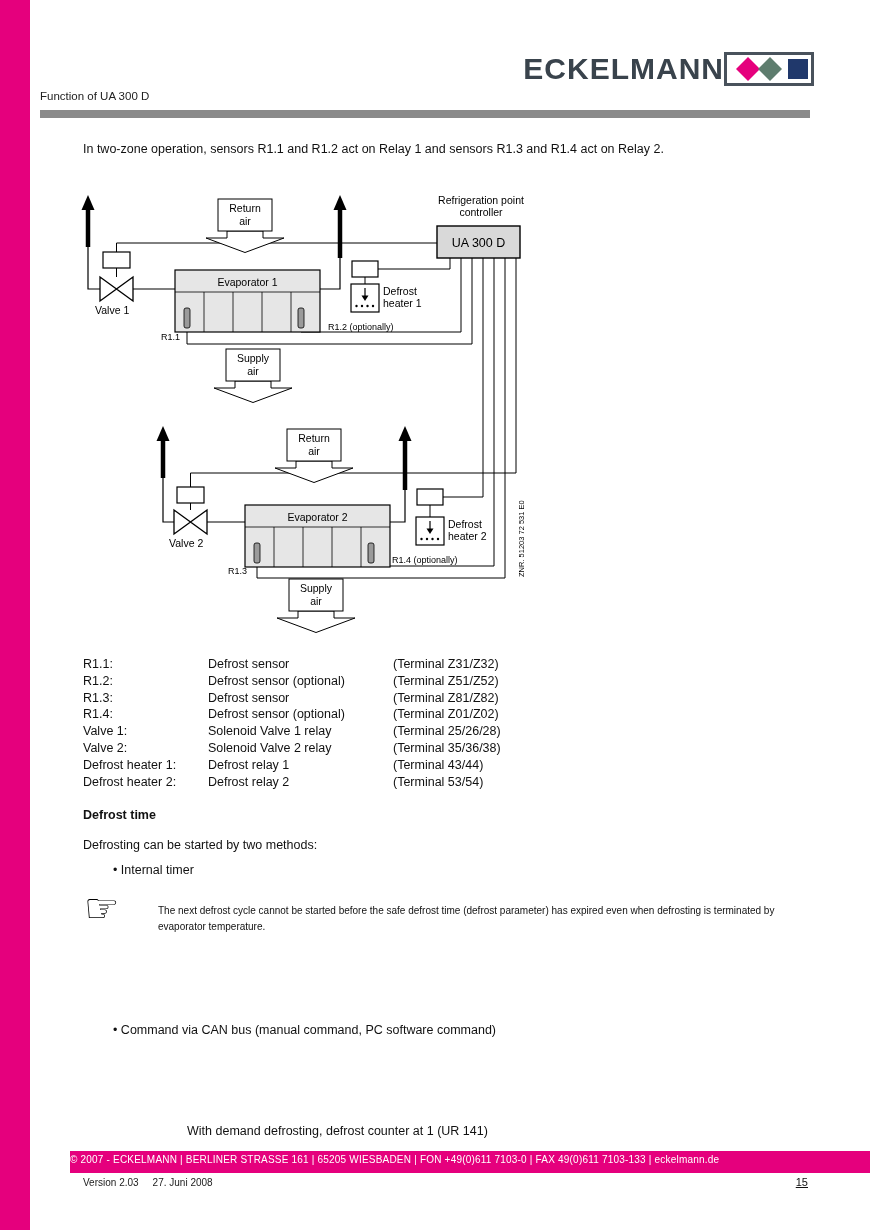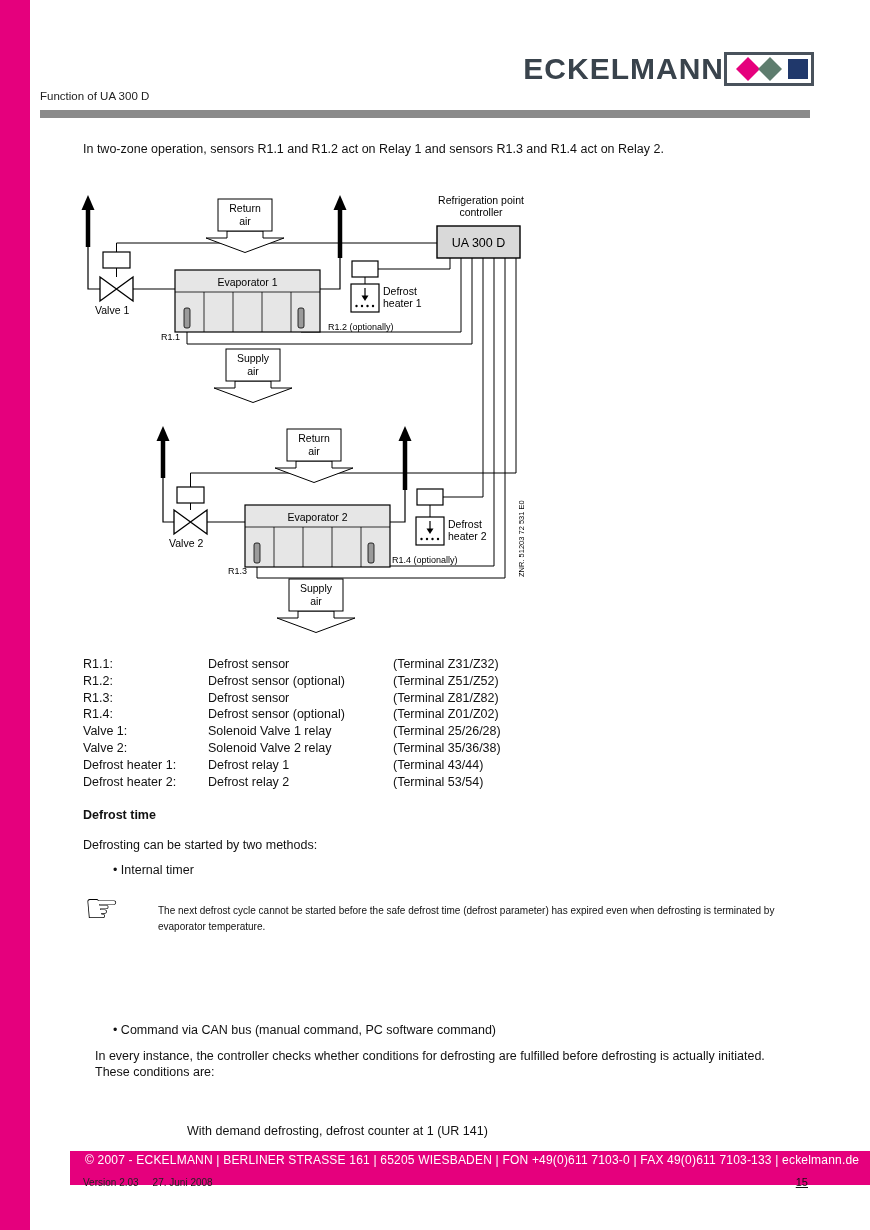--- a/index.html
+++ b/index.html
@@ -23,21 +23,21 @@
   .bullet-item{position:absolute;left:84px;font-size:12.5px;margin-left:29px;}
   .bullet-item .btext::before{content:"• ";}
   .bullet-1{top:863px;}
   .bullet-2{top:1023px;}
   .hand{position:absolute;left:84px;top:888px;font-family:"DejaVu Sans",sans-serif;font-size:40px;line-height:40px;color:#000;}
   .note-text{position:absolute;left:158px;top:903px;width:658px;font-size:10px;line-height:16px;}
   .note-text p + p{margin-top:17px;}
   .can-para{position:absolute;left:95px;top:1048px;width:700px;font-size:12.5px;line-height:16px;}
   .cond1{position:absolute;left:187px;top:1097px;font-size:12.5px;}
   .cond2{position:absolute;left:187px;top:1124px;font-size:12.5px;}
-  .footer-bar{position:absolute;left:70px;top:1151px;width:800px;height:34px;background:var(--magenta);color:#fff;font-size:12px;line-height:18px;padding-left:15px;letter-spacing:.2px;}
+  .footer-bar{position:absolute;left:70px;top:1151px;width:800px;height:22px;background:var(--magenta);color:#fff;font-size:10px;line-height:18px;letter-spacing:.2px;}
   .version{position:absolute;left:83px;top:1177px;font-size:10px;color:#222;}
   .version span + span{margin-left:14px;}
   .page-num{position:absolute;right:62px;top:1176px;font-size:11px;text-decoration:underline;}
 </style>
 </head>
 <body>
 
 <div class="page">
   <div class="side-strip"></div>
 
@@ -232,21 +232,20 @@
   </div>
 
   <div class="hand">☞</div>
   <div class="note-text">
     <p>The next defrost cycle cannot be started before the safe defrost time (defrost parameter) has expired even when defrosting is terminated by evaporator temperature.</p>
   </div>
 
   <div class="bullet-item bullet-2">
     <span class="btext">Command via CAN bus (manual command, PC software command)</span>
   </div>
-  <p class="can-para">In every instance, the controller checks whether conditions for defrosting are fulfilled before defrosting is actually initiated. These conditions are:</p>
   <p class="cond2">With demand defrosting, defrost counter at 1 (UR 141)</p>
 
   <div class="footer-bar">
     <span>© 2007 - ECKELMANN | BERLINER STRASSE 161 | 65205 WIESBADEN | FON +49(0)611 7103-0 | FAX 49(0)611 7103-133 | eckelmann.de</span>
   </div>
   <div class="version">
     <span>Version 2.03</span><span>27. Juni 2008</span>
   </div>
   <div class="page-num">15</div>
 </div>

